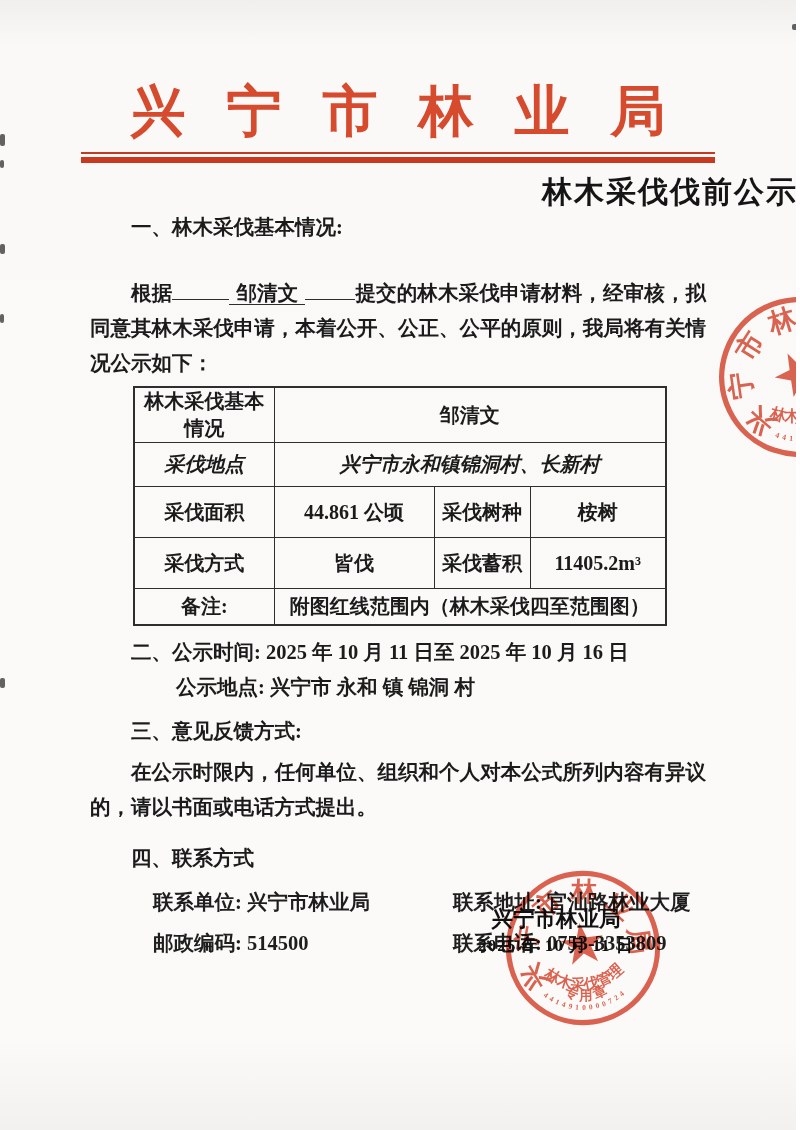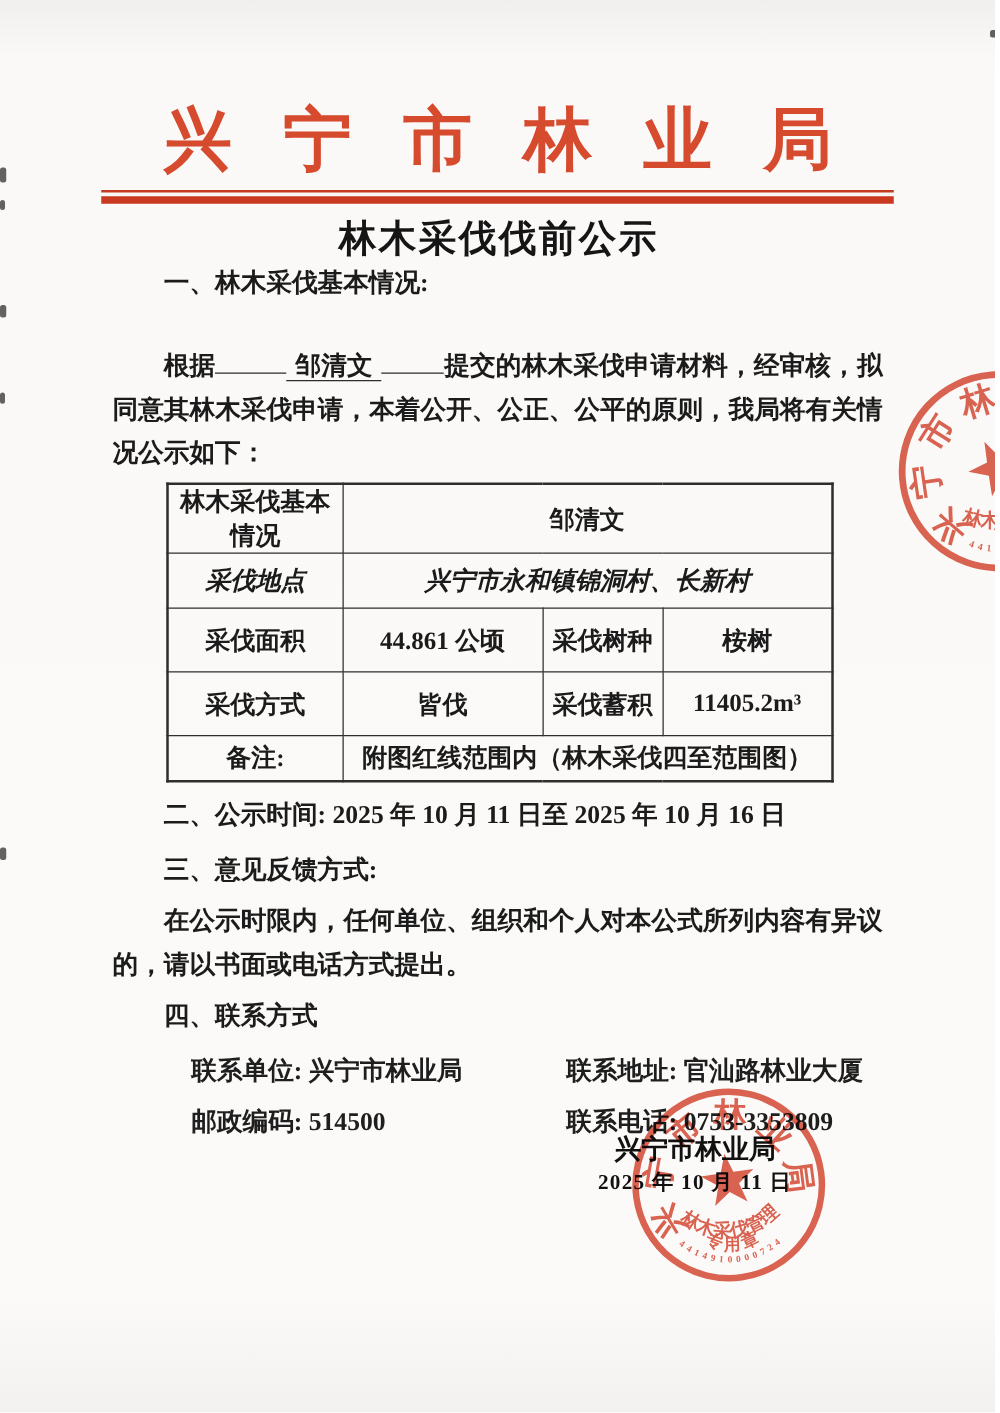--- a/index.html
+++ b/index.html
@@ -8,21 +8,21 @@
   .page{position:relative;width:796px;height:1130px;overflow:hidden;color:#1e1e1e;
         background:linear-gradient(180deg,#f0efed 0px,#faf9f7 45px,#fbfaf8 92%,#f2f1ef 100%);}
 
   
   .org-title{margin-top:84px;text-align:center;color:#d64a2e;font-weight:bold;
              font-size:55px;line-height:55px;white-space:nowrap;}
   .org-title .sp{letter-spacing:41px;margin-right:-41px;}
   .red-rule{margin:13px 81px 0 81px;}
   .rule-thin{height:0;border-top:2px solid #c43a20;}
   .rule-thick{height:6px;background:#c8391f;margin-top:3px;}
-  .doc-title{margin-top:10px;text-align:center;font-size:30px;line-height:38px;
+  .doc-title{margin-top:10px;text-align:right;font-size:30px;line-height:38px;
              font-weight:bold;color:#151515;}
   .doc-title .sp{letter-spacing:2px;margin-right:-2px;}
 
   
   .content{padding:0 90px;}
   .para{margin:0;font-size:20.5px;line-height:35px;font-weight:600;
         text-align:justify;color:#1b1b1b;}
   .intro{margin-top:33px;text-indent:41px;}
   .u{border-bottom:1.7px solid #2d2d2d;}
   .blank{display:inline-block;height:0.95em;}
@@ -36,21 +36,21 @@
   
   .info-table{border-collapse:collapse;margin:5px 0 0 43px;table-layout:fixed;
               width:532px;border:2.2px solid #2e2e2e;}
   .info-table td{border:1.6px solid #2e2e2e;text-align:center;vertical-align:middle;
                  font-size:20px;font-weight:600;padding:0 2px;color:#1b1b1b;}
   .rh1 td{height:43px;} .rh2 td{height:43px;font-style:italic;} .rh3 td{height:50px;}
   .rh4 td{height:50px;} .rh5 td{height:35px;}
 
   .s2{margin-top:9px;}
   .s3-body{margin-top:6px;}
-  .s4{margin-top:6px;}
+  .s4{margin-top:16px;}
   .contacts{display:grid;grid-template-columns:300px 1fr;row-gap:15px;
             margin:13px 0 0 63px;font-size:20.5px;font-weight:700;line-height:26px;}
 
   
   .signature{position:absolute;left:440px;top:904px;width:232px;text-align:center;
              font-size:21.5px;font-weight:600;color:#111;}
   .sig-date{margin-top:1px;font-size:17px;letter-spacing:1px;}
 
   
   .stamp{position:absolute;mix-blend-mode:multiply;opacity:0.88;}
@@ -125,20 +125,21 @@
         <td>11405.2m³</td>
       </tr>
       <tr class="rh5">
         <td>备注:</td>
         <td colspan="3">附图红线范围内（林木采伐四至范围图）</td>
       </tr>
     </tbody>
       </table>
 
     <p class="para heading ind2 s2">二、公示时间: 2025 年 10 月 11 日至 2025 年 10 月 16 日</p>
+    <p class="para heading ind4">公示地点: 兴宁市 永和 镇 锦洞 村</p>
 
     <p class="para heading ind2 s2">三、意见反馈方式:</p>
     <p class="para ind2 s3-body">在公示时限内，任何单位、组织和个人对本公式所列内容有异议的，请以书面或电话方式提出。</p>
 
     <p class="para heading ind2 s4">四、联系方式</p>
     <div class="contacts">
       <span>联系单位: 兴宁市林业局</span>
       <span>联系地址: 官汕路林业大厦</span>
       <span>邮政编码: 514500</span>
       <span>联系电话: 0753-3353809</span>

